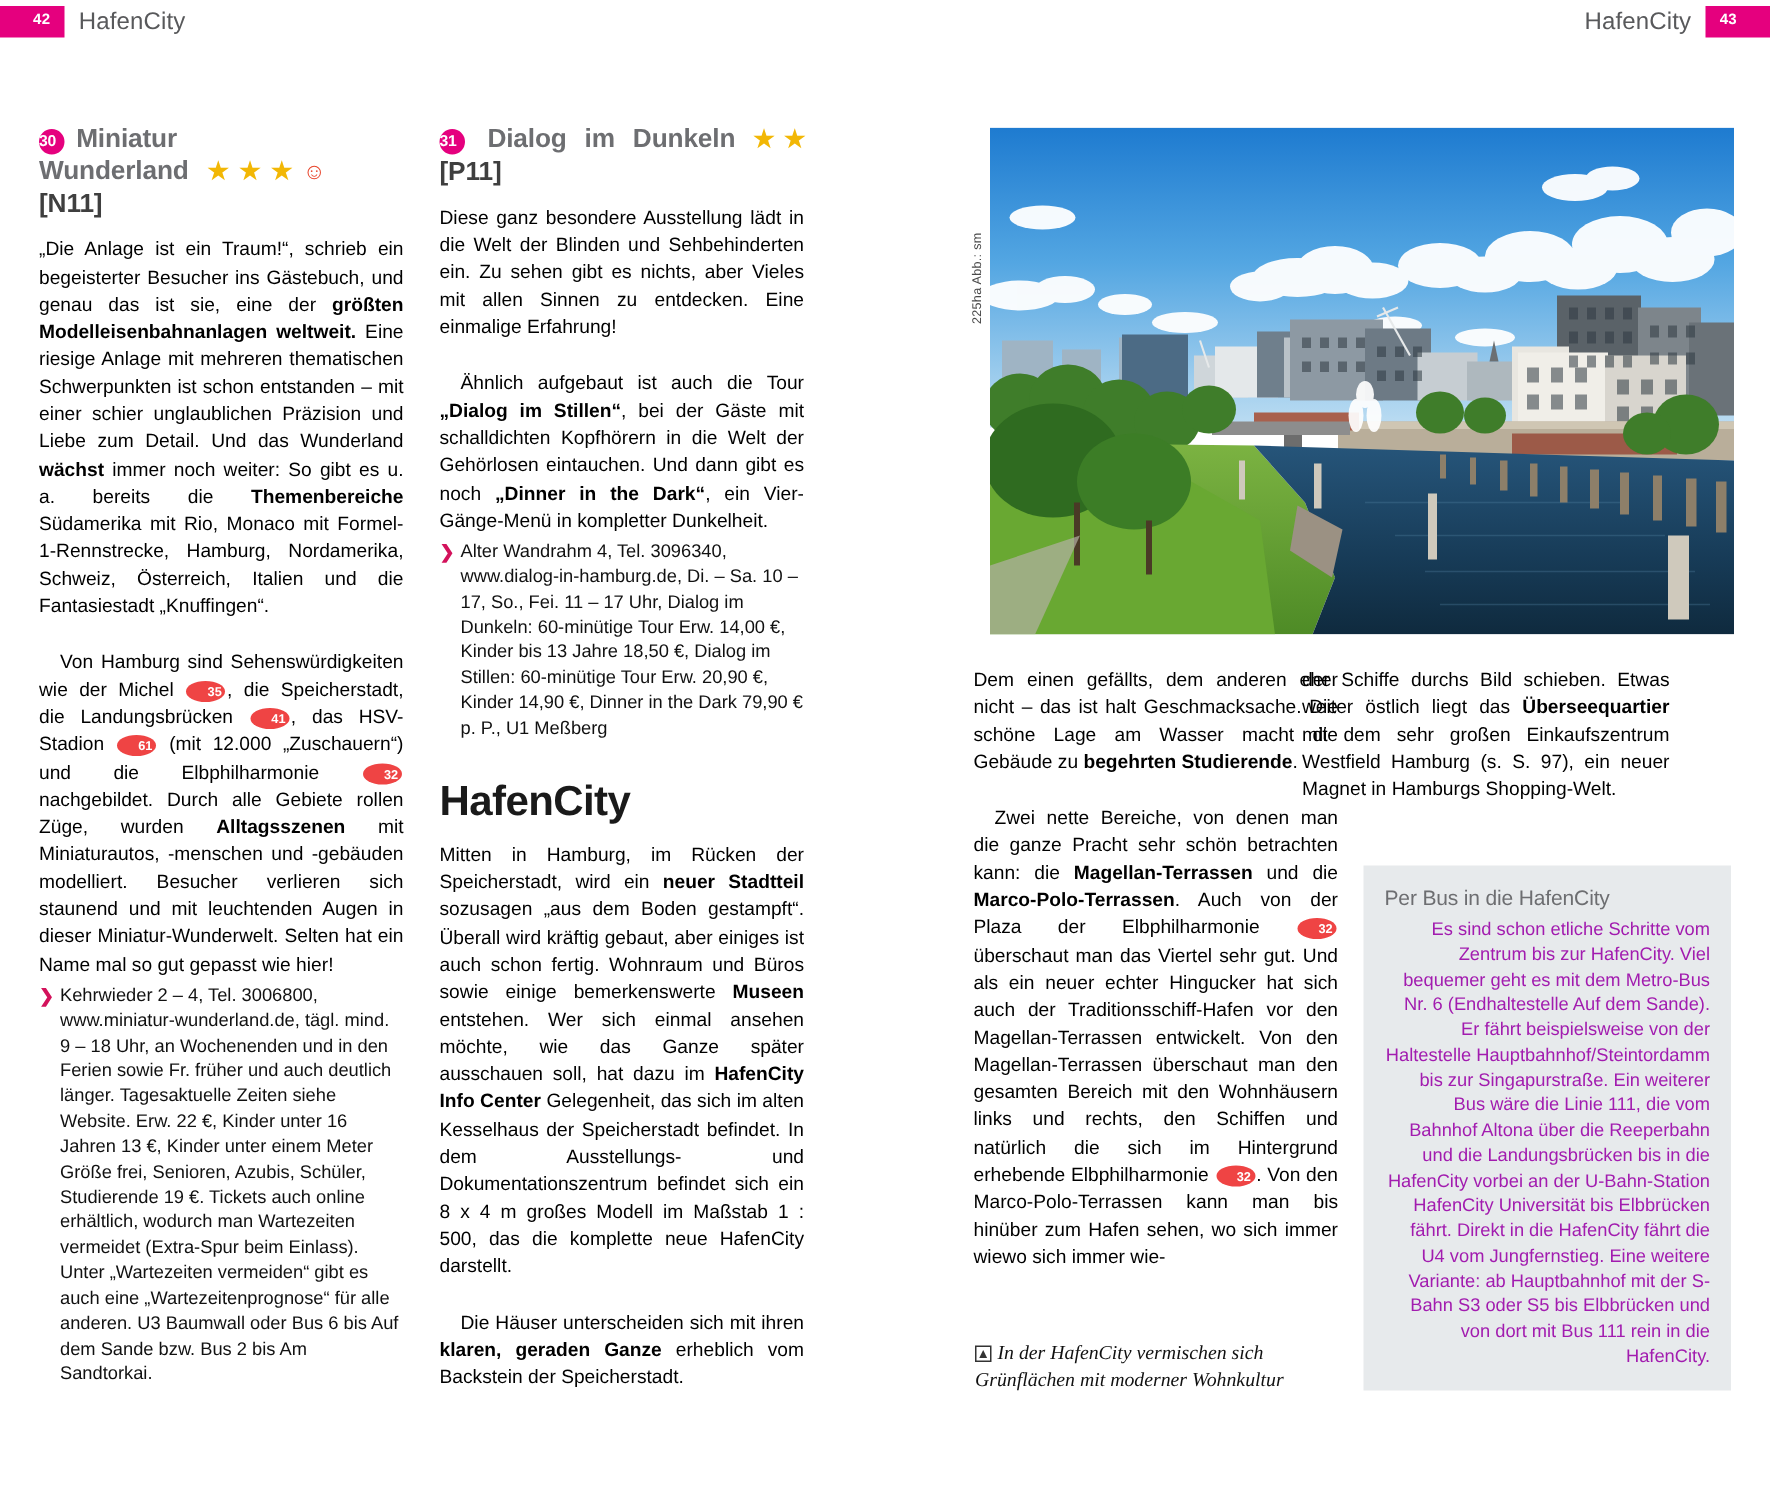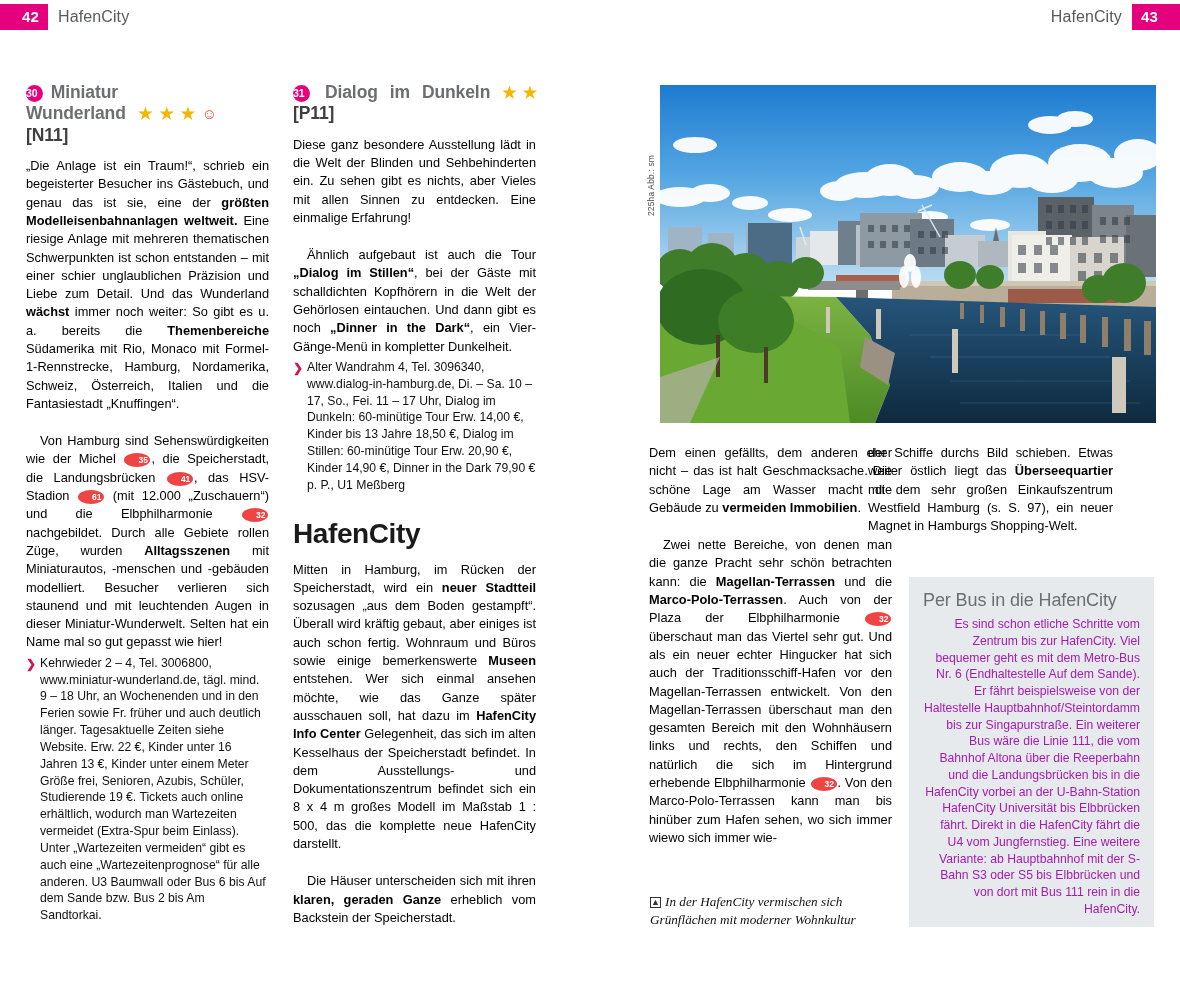--- a/index.html
+++ b/index.html
@@ -15,21 +15,21 @@
     background: #fff;
   }
 
   
   .head-left {
     position: absolute; left: 0; top: 4px;
     display: flex; align-items: center;
   }
   .folio {
     background: #E5007E; color: #fff;
-    font-weight: 700; font-size: 15px;
+    font-weight: 700; font-size: 10px;
     padding: 5px 9px 6px 9px;
     line-height: 1;
     letter-spacing: .2px;
   }
   .folio.left { padding-left: 22px; }
   .head-title {
     font-size: 16px; color: #58595b;
     margin-left: 10px; letter-spacing: .1px;
   }
   .head-right {
@@ -174,21 +174,21 @@
 
   
   .graybox {
     position: absolute;
     left: 909px; top: 577px;
     width: 245px; height: 350px;
     background: #E7EAEC;
     padding: 13px 14px 12px 14px;
   }
   .graybox h4 {
-    font-size: 18px;
+    font-size: 14px;
     font-weight: 400;
     color: #6d6e71;
     margin-bottom: 5px;
     letter-spacing: -0.1px;
   }
   .graybox p {
     font-size: 12.2px;
     line-height: 1.375;
     color: #a21caf;
     text-align: right;
@@ -444,21 +444,21 @@
       </g>
 
       <path d="M205,252 L235,268 L228,300 L200,282 Z" fill="#9b9183"></path>
 
       <path d="M0,292 L60,272 L30,338 L0,338 Z" fill="#b3b0a4" opacity="0.7"></path>
     </svg>
   </div>
   <div class="credit">225ha Abb.: sm</div>
 
   <div class="col" id="col3">
-    <p><span>Dem einen gefällts, dem anderen eher nicht – das ist halt Geschmacksache. Die schöne Lage am Wasser macht die Gebäude zu </span><b>vermeiden Immobilien</b><span>.</span></p>
+    <p><span>Dem einen gefällts, dem anderen eher nicht – das ist halt Geschmacksache. Die schöne Lage am Wasser macht die Gebäude zu </span><b>begehrten Studierende</b><span>.</span></p>
     <p class="ind"><span>Zwei nette Bereiche, von denen man die ganze Pracht sehr schön betrachten kann: die </span><b>Magellan-Terrassen</b><span> und die </span><b>Marco-Polo-Terrassen</b><span>. Auch von der Plaza der Elbphilharmonie </span><span class="badge-sm">32</span><span> überschaut man das Viertel sehr gut. Und als ein neuer echter Hingucker hat sich auch der Traditionsschiff-Hafen vor den Magellan-Terrassen entwickelt. Von den Magellan-Terrassen überschaut man den gesamten Bereich mit den Wohnhäusern links und rechts, den Schiffen und natürlich die sich im Hintergrund erhebende Elbphilharmonie </span><span class="badge-sm">32</span><span>. Von den Marco-Polo-Terrassen kann man bis hinüber zum Hafen sehen, wo sich immer wiewo sich immer wie-</span></p>
   </div>
 
   <div class="col" id="col4">
     <p><span>der Schiffe durchs Bild schieben. Etwas weiter östlich liegt das </span><span></span><b>Überseequartier</b><span> mit dem sehr großen Einkaufszentrum Westfield Hamburg (s. S. 97), ein neuer Magnet in Hamburgs Shopping-Welt.</span></p>
   </div>
 
   <div class="caption">
     <span class="cap-icon">▲</span><span>In der HafenCity vermischen sich Grünflächen mit moderner Wohnkultur</span>
   </div>

